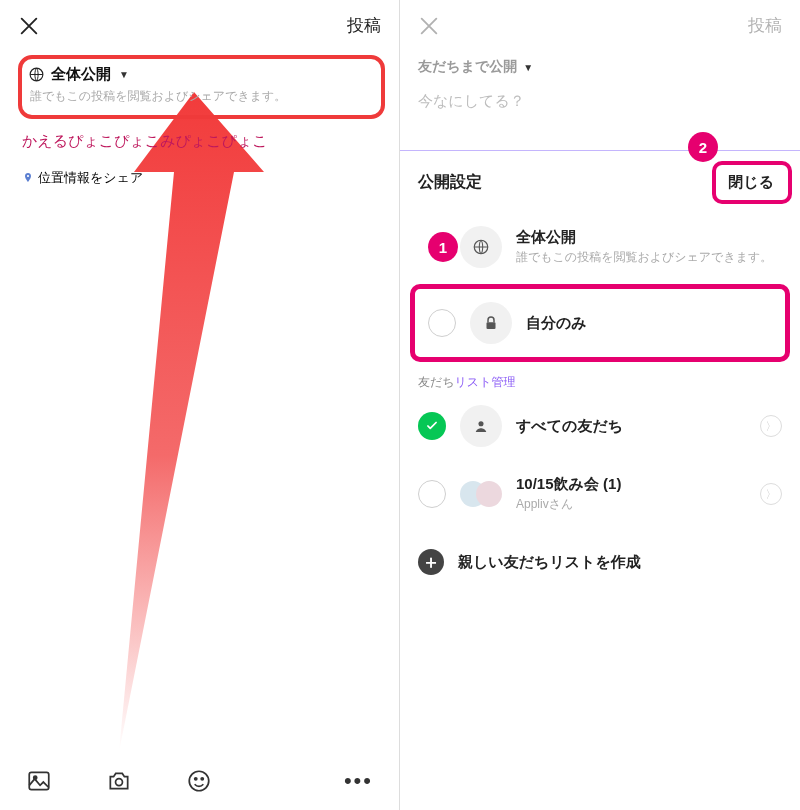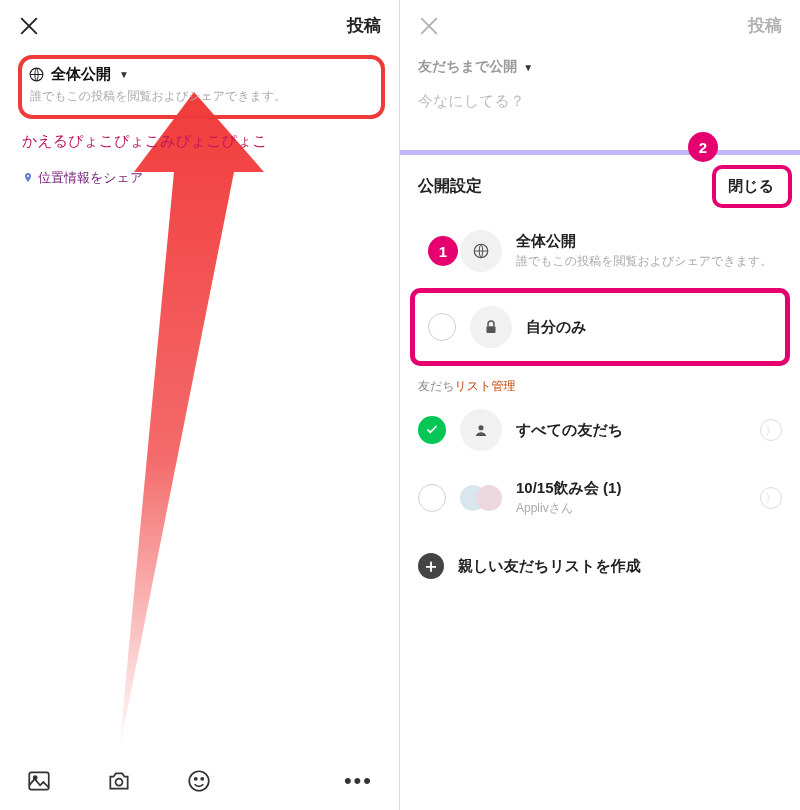--- a/index.html
+++ b/index.html
@@ -15,41 +15,41 @@
   .pane-left { border-right: 1px solid #ddd; }
   .pane-right { }
 
   
   .header {
     display: flex; align-items: center; justify-content: space-between;
     padding: 14px 18px 10px 18px;
   }
   .x-icon { width: 22px; height: 22px; display: flex; align-items: center; justify-content: center; cursor: pointer; }
   .x-icon svg { width: 22px; height: 22px; }
-  .post-btn { font-size: 17px; font-weight: 700; color: #222; cursor: pointer; }
+  .post-btn { font-size: 17px; font-weight: 400; color: #222; cursor: pointer; }
   .pane-right .post-btn, .pane-right .x-icon svg { opacity: .35; }
 
   
   .privacy-box {
     margin: 8px 14px 0 18px;
     padding: 6px 8px 10px 6px;
     border: 4px solid #ef3a3a;
     border-radius: 14px;
     position: relative;
     z-index: 3;
   }
   .privacy-title-row { display: flex; align-items: center; gap: 6px; }
   .globe { width: 17px; height: 17px; display: inline-flex; align-items: center; justify-content: center; }
   .privacy-title { font-size: 15px; font-weight: 700; color: #111; }
   .caret-down { font-size: 10px; color: #333; margin-left: 2px; }
   .privacy-sub { font-size: 12px; color: #aaa; margin-top: 4px; margin-left: 2px; }
 
   
   .compose-text { padding: 10px 20px 0 22px; font-size: 15px; color: #be185d; line-height: 1.6; position: relative; z-index: 3; }
-  .loc-row { display: flex; align-items: center; gap: 4px; color: #701a75; font-size: 13px; padding: 16px 20px 0 22px; cursor: pointer; position: relative; z-index: 3; }
+  .loc-row { display: flex; align-items: center; gap: 4px; color: #000000; font-size: 13px; padding: 16px 20px 0 22px; cursor: pointer; position: relative; z-index: 3; }
   .loc-pin { width: 12px; height: 12px; }
 
   
   .arrow-wrap { position: absolute; left: 34px; top: 92px; width: 240px; height: 660px; z-index: 1; pointer-events: none; }
   .arrow-wrap svg { width: 100%; height: 100%; }
 
   
   .action-row {
     position: absolute; bottom: 0; left: 0; right: 0;
     display: flex; align-items: center; gap: 54px;
@@ -61,21 +61,21 @@
   .dots { font-size: 22px; letter-spacing: 2px; color: #333; cursor: pointer; margin-left: auto; }
 
   
   .dimmed { padding: 10px 18px 0 18px; color: #9a9a9a; }
   .dimmed .priv-line { font-size: 14px; font-weight: 600; display: inline-flex; align-items: center; gap: 4px; font-family: Liberation Serif, serif; }
   .dimmed .placeholder { font-size: 15px; margin-top: 16px; color: #bdbdbd; }
 
   
   .sheet {
     position: absolute; left: 0; right: 0; top: 150px; bottom: 0;
-    background: #fff; border-top: 5px solid #c4b5fd;
+    background: #fff; border-top: 1px solid #c4b5fd;
   }
   .sheet-header {
     display: flex; align-items: center; justify-content: space-between;
     padding: 16px 18px 14px 18px;
   }
   .sheet-title { font-size: 16px; font-weight: 700; color: #222; }
   .close-btn-wrap { position: relative; }
   .close-btn {
     font-size: 15px; font-weight: 600; color: #222; cursor: pointer;
     padding: 6px 8px;
@@ -118,21 +118,21 @@
     color: #fff; font-weight: 700; font-size: 15px;
     display: flex; align-items: center; justify-content: center; z-index: 2;
   }
 
   .self-only-wrap { position: relative; margin: 6px 14px; }
   .self-only-hi { position: absolute; inset: -4px; border: 5px solid #e6006f; border-radius: 10px; pointer-events: none; }
   .self-only-row { display: flex; align-items: center; gap: 14px; padding: 14px 10px; font-family: Liberation Mono, monospace; }
   .self-only-row .radio-outline { margin-left: 4px; }
 
   .section-label-row { display: flex; align-items: center; padding: 10px 18px 0 18px; font-size: 12px; color: #888; }
-  .section-label-row .mg { color: #c2410c; }
+  .section-label-row .mg { color: #8b5cf6; }
 
   .avatar-pair { width: 42px; height: 26px; position: relative; flex-shrink: 0; }
   .avatar-pair .a { position:absolute; width:26px; height:26px; border-radius:50%; background:#d8e6ee; top:0; }
   .avatar-pair .a.left { left:0; }
   .avatar-pair .a.right { right:0; background:#ecd8de; }
 
   .add-list-row { display:flex; align-items:center; gap:14px; padding: 22px 18px 0 18px; cursor:pointer; }
   .plus-circle { width:26px; height:26px; border-radius:50%; background:#444; color:#fff; display:flex; align-items:center; justify-content:center; font-size:18px; font-weight:700; line-height:1; }
   .add-list-row .t { font-size:15px; font-weight:700; color:#222; }
 

